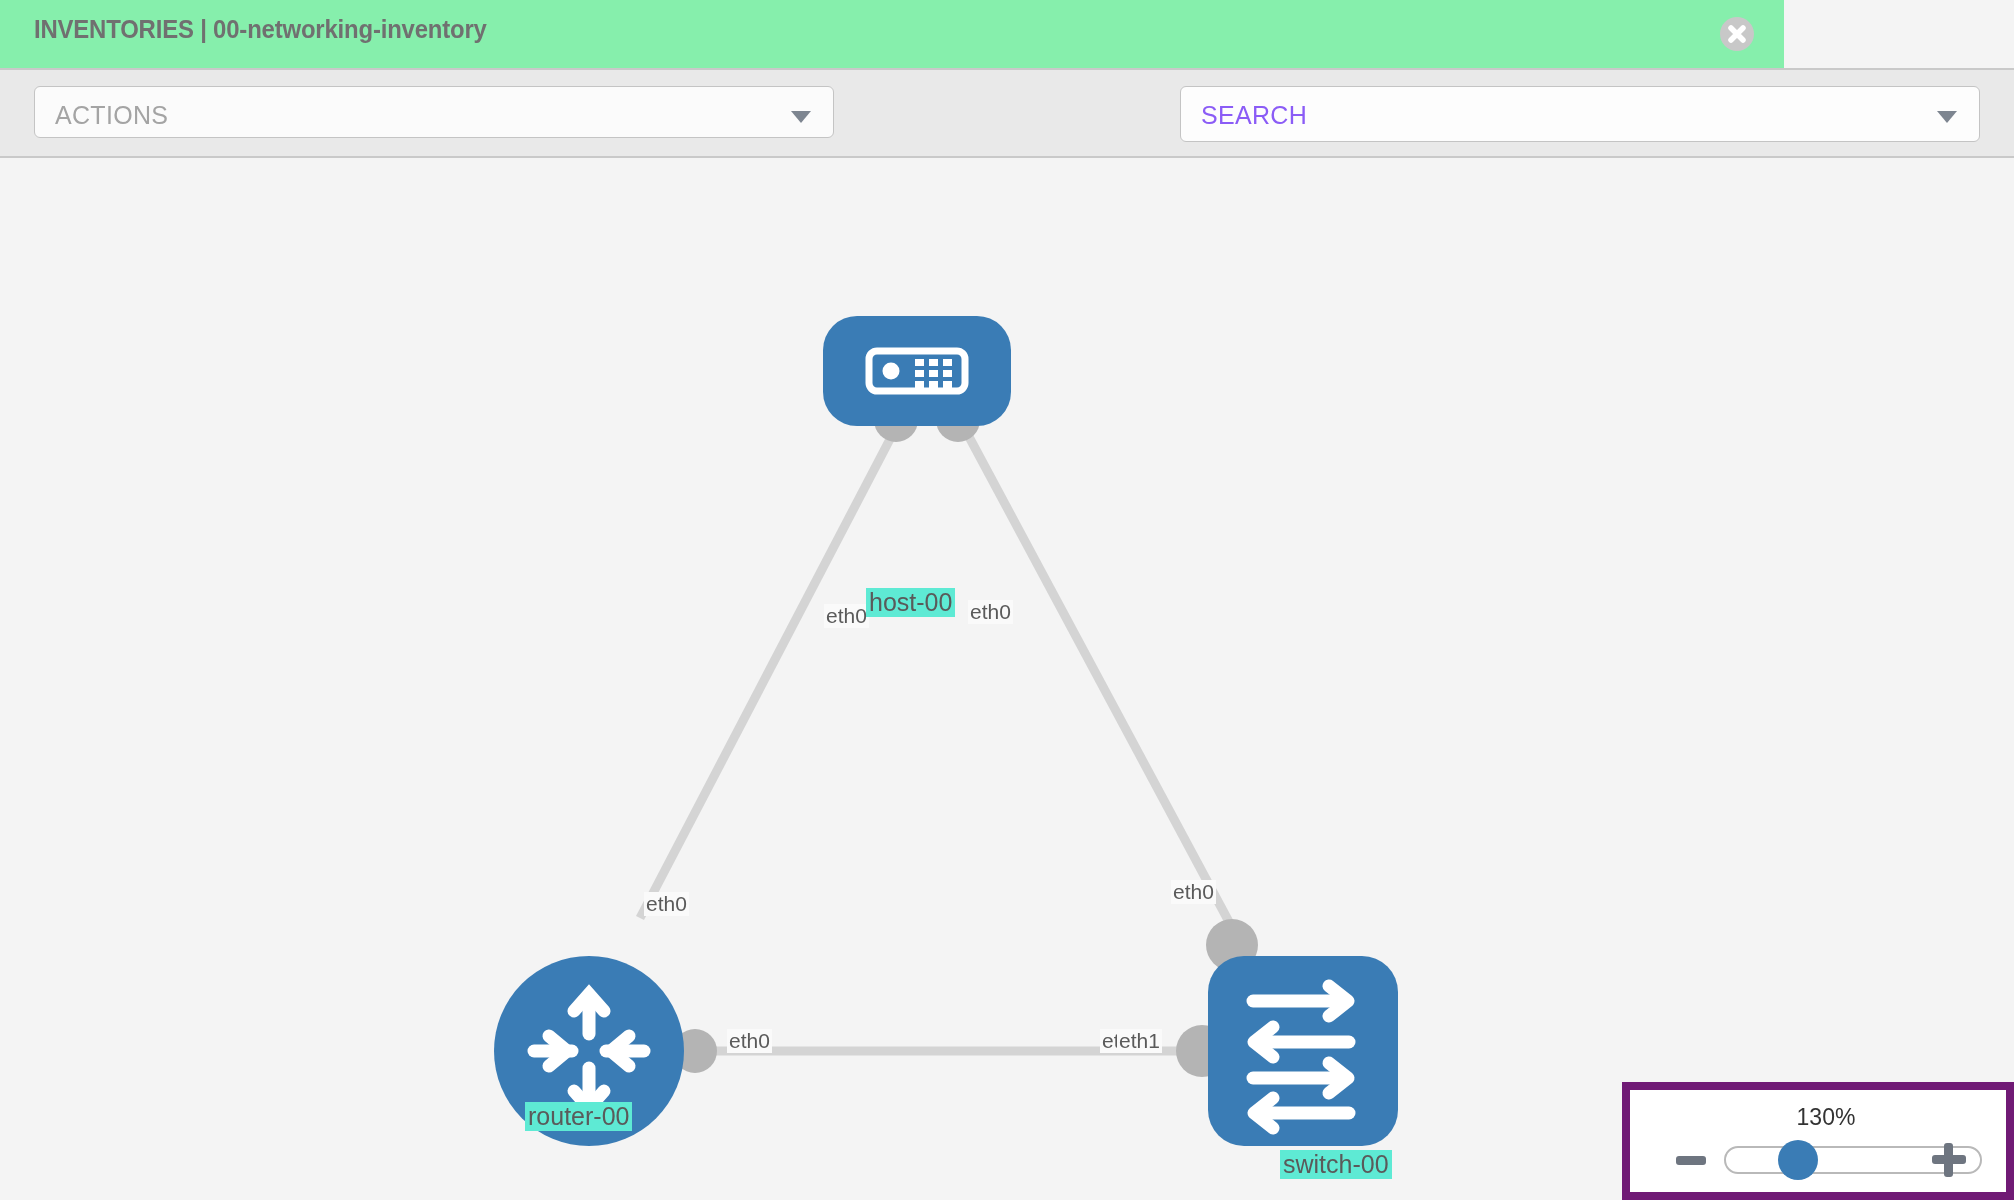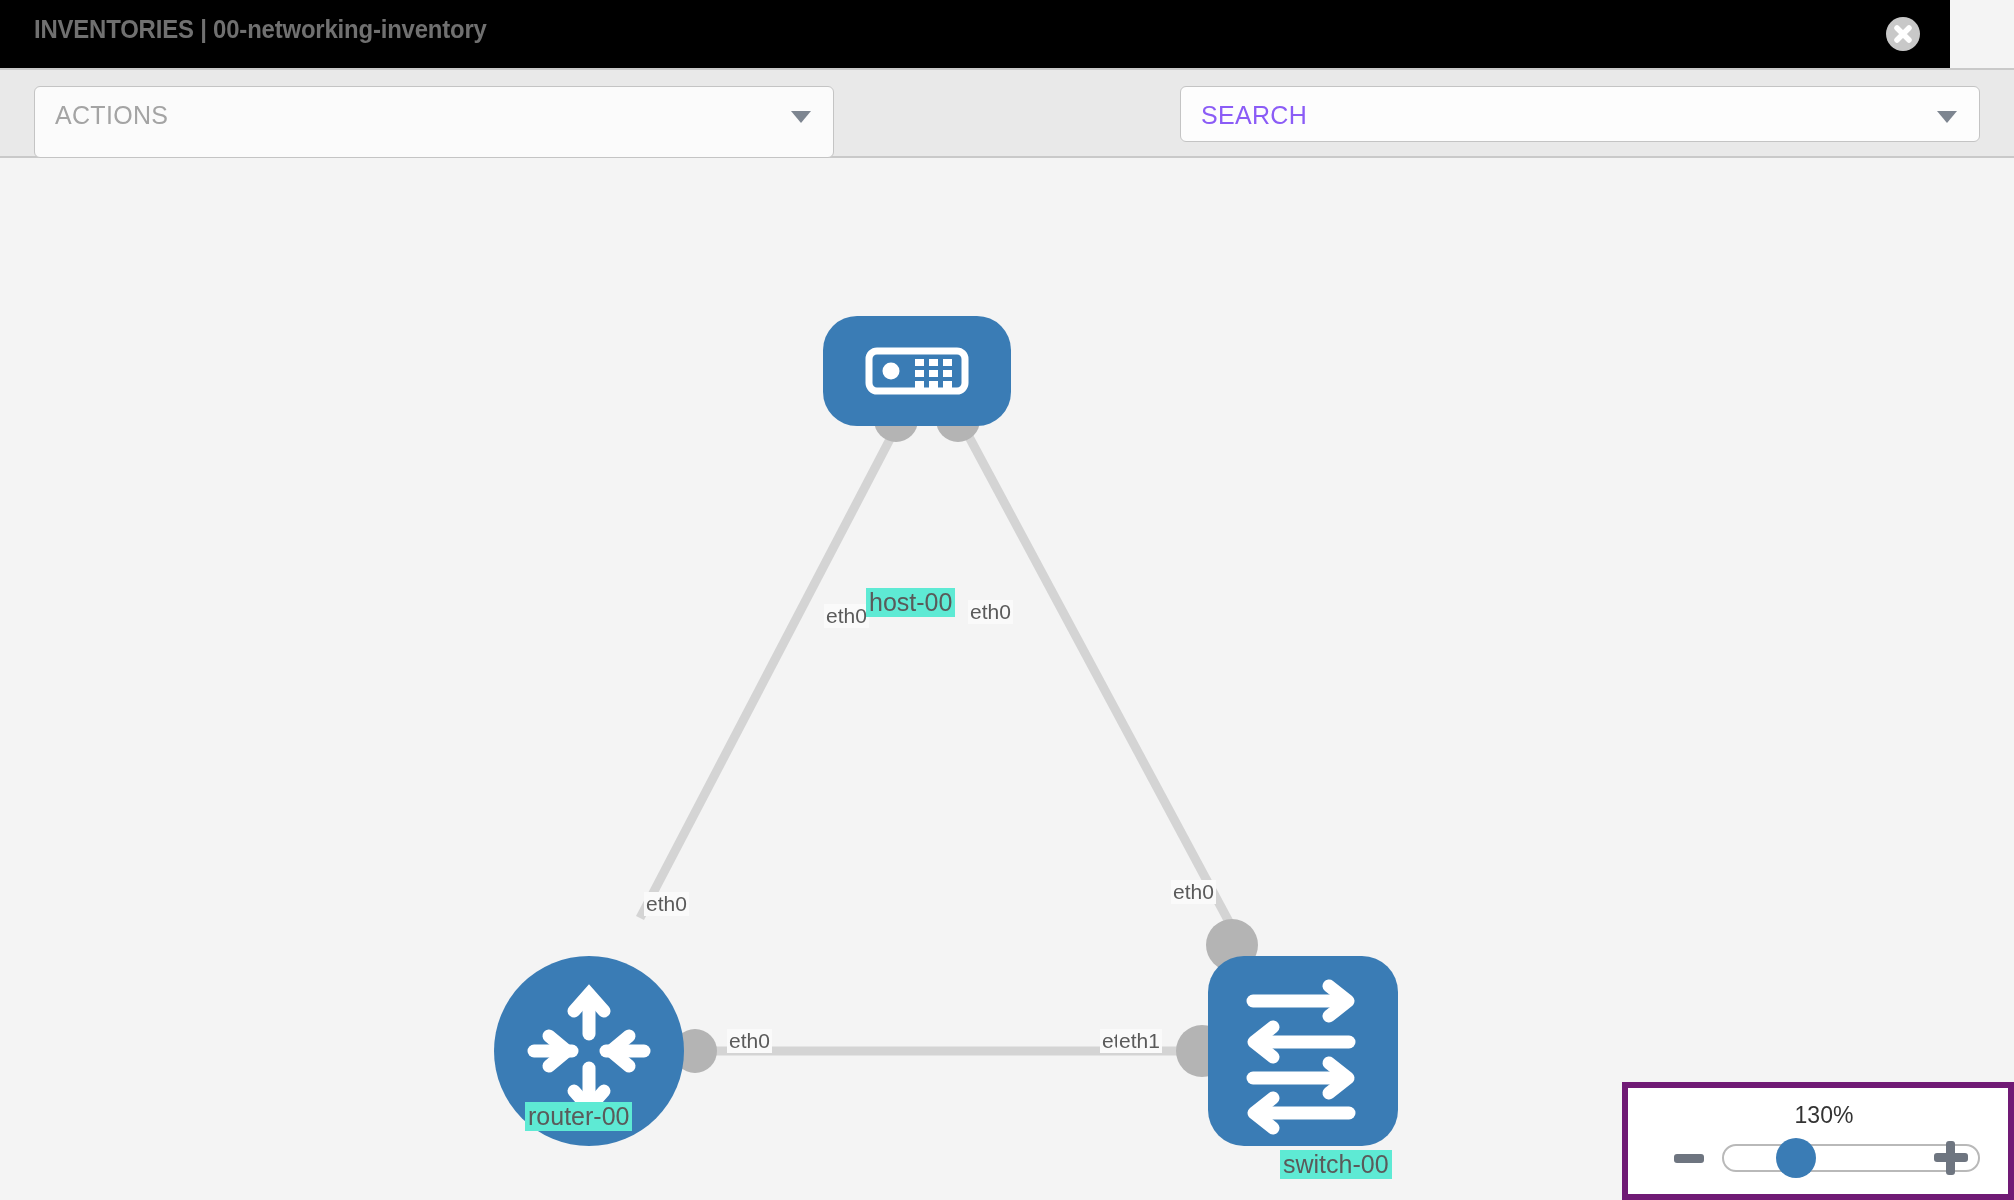--- a/index.html
+++ b/index.html
@@ -6,22 +6,22 @@
   body{
     width:2014px;height:1200px;
     background:#f4f4f4;
     font-family:"Liberation Sans", sans-serif;
     overflow:hidden;
     position:relative;
   }
 
   
   #header{
-    position:absolute;left:0;top:0;width:1950px;height:68px;
-    background:#000000;
+    position:absolute;left:0;top:0;width:1784px;height:68px;
+    background:#86efac;
     box-sizing:border-box;
   }
   #page-title{
     position:absolute;left:34px;top:14px;
     font-size:26px;font-weight:bold;color:#707070;
     letter-spacing:-0.2px;
     transform:scaleX(0.92);transform-origin:left center;
     white-space:nowrap;
   }
   #close-button{
@@ -33,21 +33,21 @@
 
   
   #toolbar{
     position:absolute;left:0;top:68px;width:2014px;height:90px;
     background:#e9e9e9;
     border-top:2px solid #c9c9c9;
     border-bottom:2px solid #c9c9c9;
     box-sizing:border-box;
   }
   #actions-select{
-    position:absolute;left:34px;top:16px;width:800px;height:72px;
+    position:absolute;left:34px;top:16px;width:800px;height:52px;
     background:#fbfbfb;border:1px solid #c4c4c4;border-radius:6px;
     box-sizing:border-box;cursor:pointer;text-decoration:underline;
   }
   #actions-select .sel-label{
     position:absolute;left:20px;top:14px;
     font-size:25px;color:#a4a4a4;letter-spacing:0.3px;
   }
   .caret{
     position:absolute;right:22px;top:24px;
     width:0;height:0;
@@ -84,21 +84,21 @@
     position:absolute;
     font-size:21px;color:#5a5a5a;
     background:#fafafa;
     padding:0 2px;
     white-space:nowrap;
   }
 
   
   #zoom-widget{
     position:absolute;left:1622px;top:1082px;width:392px;height:118px;
-    background:#ffffff;border:6px solid #701a75;
+    background:#ffffff;border:8px solid #701a75;
     box-sizing:border-box;
   }
   #zoom-level{
     position:absolute;left:0;top:14px;width:392px;text-align:center;
     font-size:23px;color:#333333;
   }
   #zoom-minus{
     position:absolute;left:46px;top:66px;width:30px;height:9px;
     border-radius:3px;background:#6e7580;cursor:pointer;
   }

